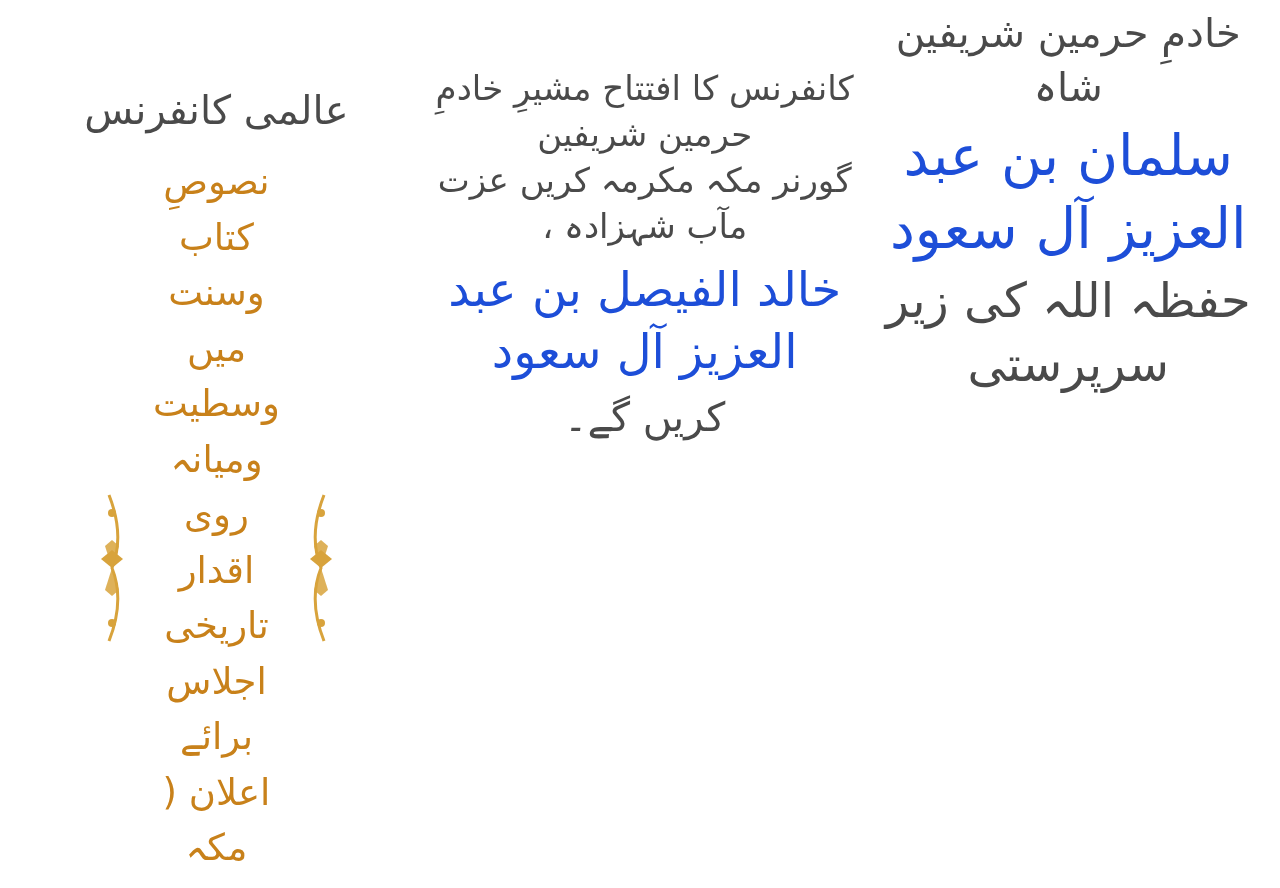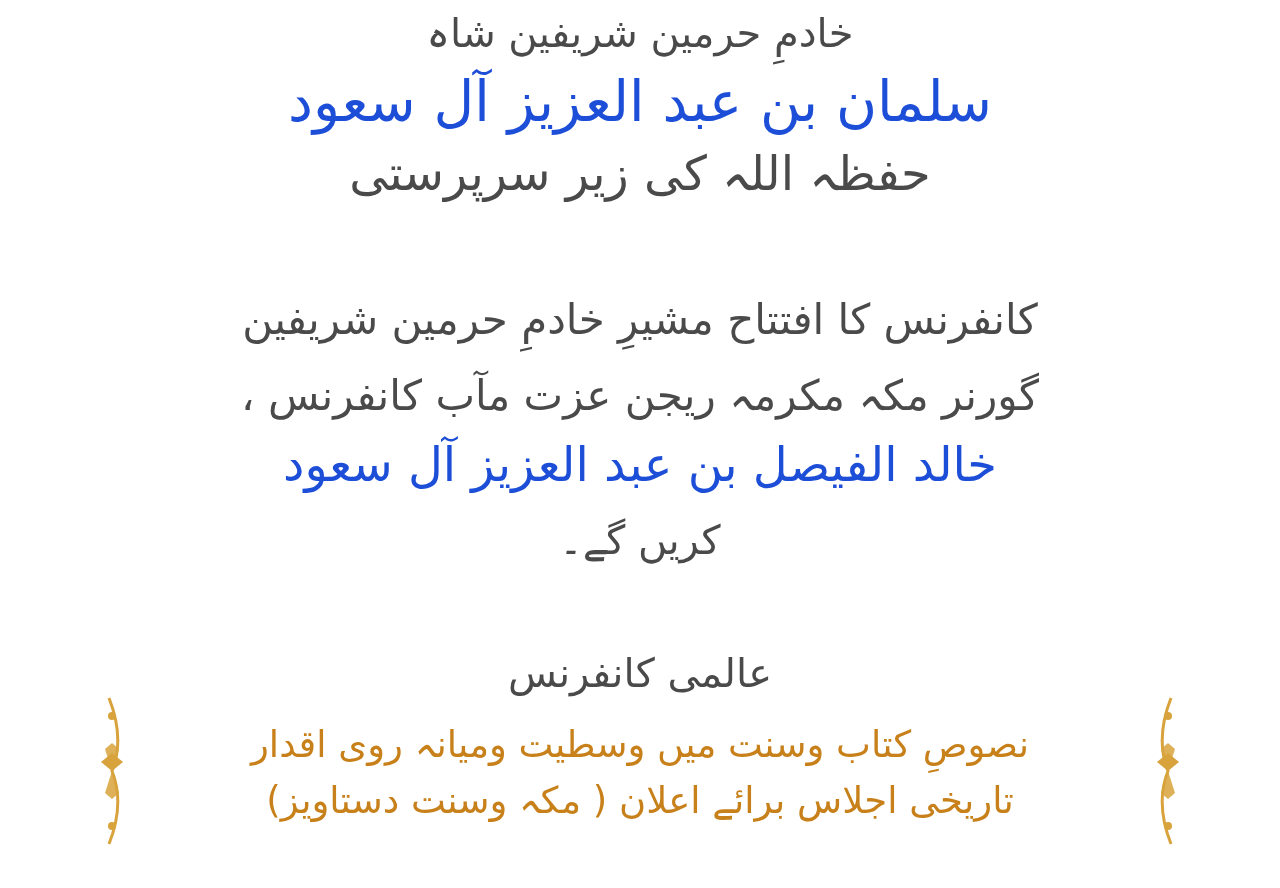--- a/index.html
+++ b/index.html
@@ -13,21 +13,21 @@
     font-family: "DejaVu Sans", "Liberation Sans", sans-serif;
     overflow: hidden;
     position: relative;
   }
 
   .poster {
     width: 1280px;
     height: 888px;
     box-sizing: border-box;
     display: flex;
-    flex-direction: column;
+    flex-direction: row;
     align-items: flex-start;
     position: relative;
     background: #ffffff;
   }
 
   
   .patronage {
     width: 100%;
     text-align: center;
     padding-top: 6px;
@@ -54,26 +54,25 @@
     direction: rtl;
   }
 
   
   .inauguration {
     width: 100%;
     text-align: center;
     margin-top: 66px;
   }
   .inauguration .line-plain {
-    font-size: 42px;
-    margin-top: 20px;
+    font-size: 34px;
   }
   .inauguration .line-royal {
     font-size: 48px;
-    margin: 8px 0 22px;
+    margin: 8px 0 12px;
   }
   .inauguration .tail {
     color: #4a4a4a;
     font-size: 40px;
     direction: rtl;
   }
 
   
   .conference {
     width: 100%;
@@ -120,21 +119,21 @@
 <div class="poster">
 
   <section class="patronage">
     <div class="line-plain">خادمِ حرمین شریفین شاہ</div>
     <div class="line-royal">سلمان بن عبد العزیز آل سعود</div>
     <div class="line-plain-sub">حفظہ اللہ   کی زیر سرپرستی</div>
   </section>
 
   <section class="inauguration">
     <div class="line-plain">کانفرنس کا افتتاح مشیرِ خادمِ حرمین شریفین</div>
-    <div class="line-plain">گورنر مکہ مکرمہ ریجن  عزت مآب کانفرنس ،</div>
+    <div class="line-plain">گورنر مکہ مکرمہ کریں  عزت مآب شہزادہ ،</div>
     <div class="line-royal">خالد  الفیصل بن  عبد العزیز آل سعود</div>
     <div class="tail">کریں گے۔</div>
   </section>
 
   <section class="conference">
     <div class="conf-kicker">عالمی کانفرنس</div>
 
     <div class="conf-title-wrap">
 
       <span class="ornament right">

